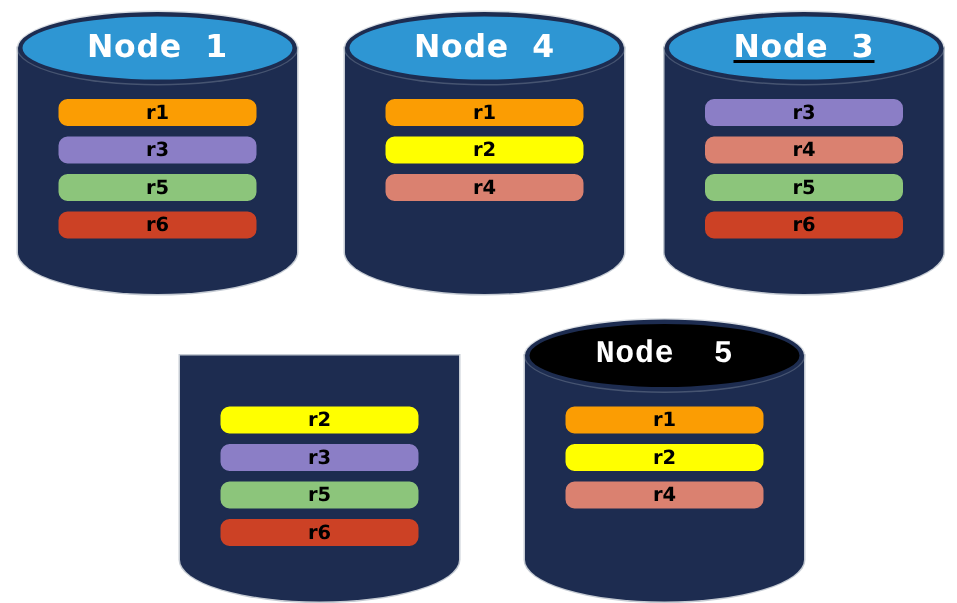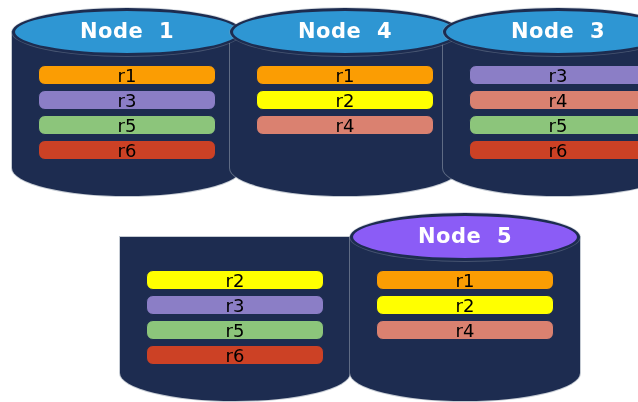--- a/index.html
+++ b/index.html
@@ -12,21 +12,20 @@
     position: relative;
     width: 638px;
     height: 402px;
     background: #ffffff;
     overflow: hidden;
   }
   .node {
     position: absolute;
     width: 186px;
     height: 188px;
-    padding-left: 44px;
   }
   .cyl-body {
     position: absolute;
     left: 0;
     right: 0;
     top: 24px;
     bottom: 0;
     border-radius: 0 0 50% 50% / 0 0 17% 17%;
     box-shadow: 0 0 0 1px rgba(150, 160, 175, 0.55);
   }
@@ -65,22 +64,22 @@
   .bar {
     box-sizing: border-box;
     height: 20px;
     border-width: 1px;
     border-style: solid;
     border-radius: 7px;
     margin-bottom: 5px;
     display: flex;
     align-items: center;
     justify-content: center;
-    font-size: 18px;
-    font-weight: normal;
+    font-size: 13px;
+    font-weight: bold;
     color: #000000;
   }
 </style>
 </head>
 <body>
 
 <div id="canvas">
 
     <div class="node" style="left: 12px; top: 8px;">
       <div class="cyl-body" style="background: rgb(29, 44, 80);"></div>
@@ -102,21 +101,21 @@
       </div>
       <div class="bars">
         <div class="bar" style="background: rgb(251, 157, 3); border-color: rgb(29, 44, 80); color: rgb(0, 0, 0);">r1</div>
         <div class="bar" style="background: rgb(255, 255, 0); border-color: rgb(29, 44, 80); color: rgb(0, 0, 0);">r2</div>
         <div class="bar" style="background: rgb(218, 129, 112); border-color: rgb(29, 44, 80); color: rgb(0, 0, 0);">r4</div>
       </div>
     </div>
 
     <div class="node" style="left: 443px; top: 8px;">
       <div class="cyl-body" style="background: rgb(29, 44, 80);"></div>
-      <div class="cyl-top" style="background: rgb(46, 150, 211); border-color: rgb(29, 44, 80);">
+      <div class="cyl-top" style="background: rgb(46, 150, 211); border-color: rgb(29, 44, 80); text-decoration: underline;">
         <span class="node-label" style="color: rgb(255, 255, 255);">Node  3</span>
       </div>
       <div class="bars">
         <div class="bar" style="background: rgb(139, 126, 198); border-color: rgb(29, 44, 80); color: rgb(0, 0, 0);">r3</div>
         <div class="bar" style="background: rgb(218, 129, 112); border-color: rgb(29, 44, 80); color: rgb(0, 0, 0);">r4</div>
         <div class="bar" style="background: rgb(140, 197, 123); border-color: rgb(29, 44, 80); color: rgb(0, 0, 0);">r5</div>
         <div class="bar" style="background: rgb(204, 65, 37); border-color: rgb(29, 44, 80); color: rgb(0, 0, 0);">r6</div>
       </div>
     </div>
 
@@ -125,21 +124,21 @@
       <div class="bars">
         <div class="bar" style="background: rgb(255, 255, 0); border-color: rgb(29, 44, 80); color: rgb(0, 0, 0);">r2</div>
         <div class="bar" style="background: rgb(139, 126, 198); border-color: rgb(29, 44, 80); color: rgb(0, 0, 0);">r3</div>
         <div class="bar" style="background: rgb(140, 197, 123); border-color: rgb(29, 44, 80); color: rgb(0, 0, 0);">r5</div>
         <div class="bar" style="background: rgb(204, 65, 37); border-color: rgb(29, 44, 80); color: rgb(0, 0, 0);">r6</div>
       </div>
     </div>
 
     <div class="node" style="left: 350px; top: 213px;">
       <div class="cyl-body" style="background: rgb(29, 44, 80);"></div>
-      <div class="cyl-top" style="background: #8b5cf6; border-color: rgb(29, 44, 80);">
+      <div class="cyl-top" style="background: #000000; border-color: rgb(29, 44, 80); font-family: Liberation Mono, monospace;">
         <span class="node-label" style="color: rgb(255, 255, 255);">Node  5</span>
       </div>
       <div class="bars">
         <div class="bar" style="background: rgb(251, 157, 3); border-color: rgb(29, 44, 80); color: rgb(0, 0, 0);">r1</div>
         <div class="bar" style="background: rgb(255, 255, 0); border-color: rgb(29, 44, 80); color: rgb(0, 0, 0);">r2</div>
         <div class="bar" style="background: rgb(218, 129, 112); border-color: rgb(29, 44, 80); color: rgb(0, 0, 0);">r4</div>
       </div>
     </div>
   </div>
 

